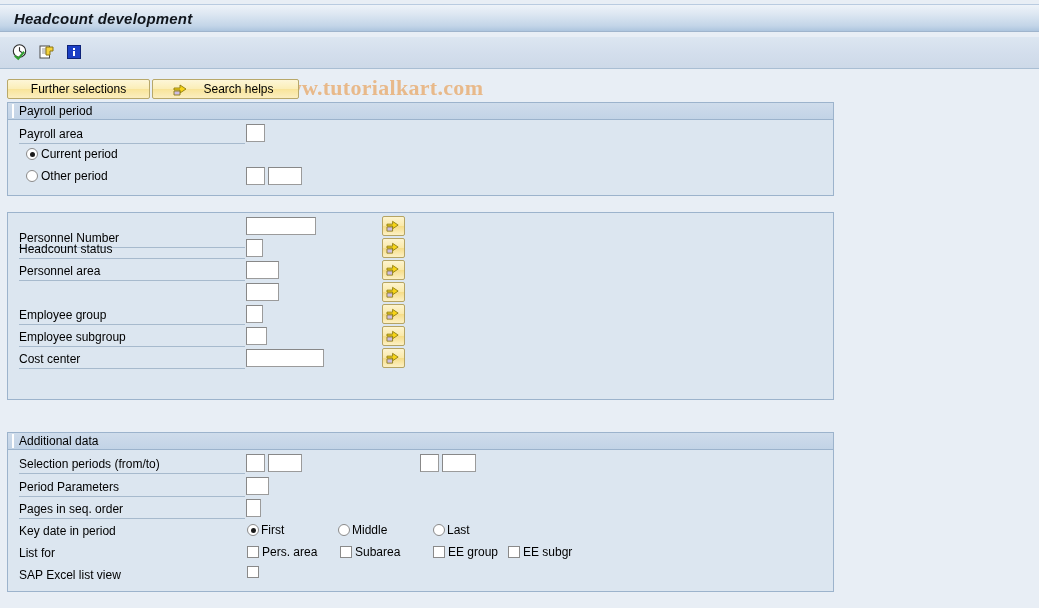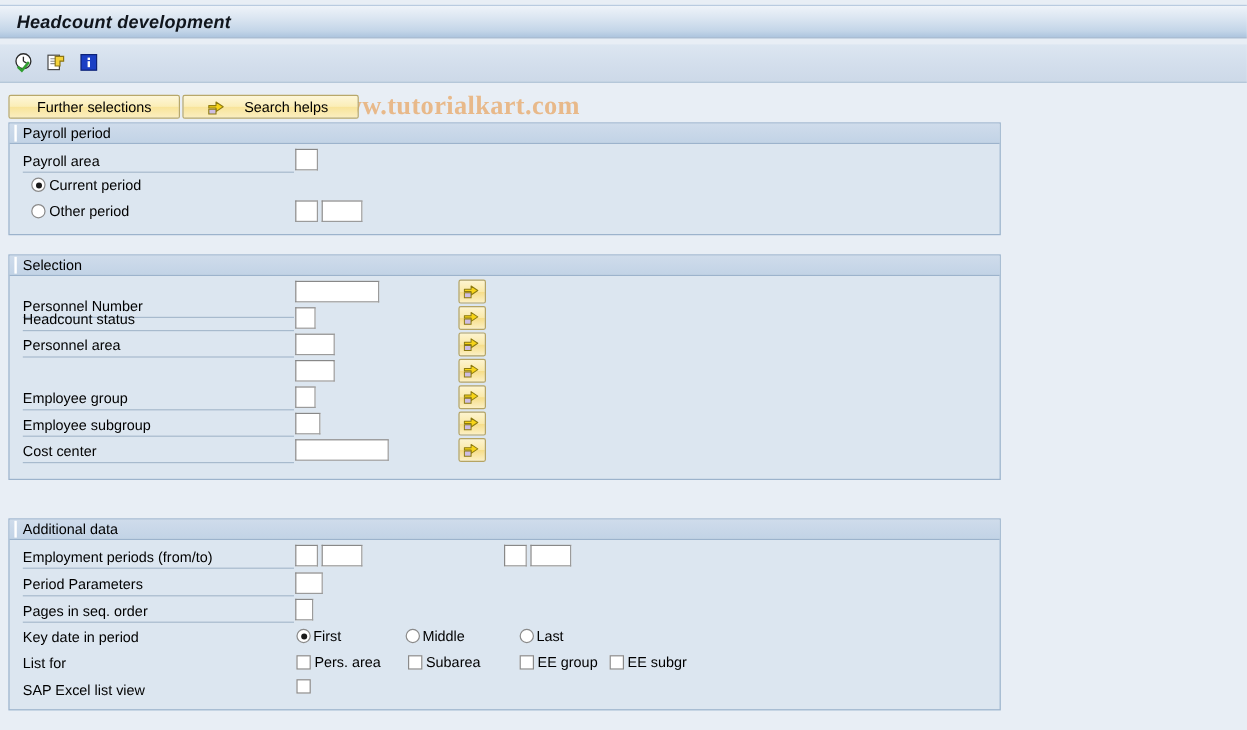--- a/index.html
+++ b/index.html
@@ -274,23 +274,20 @@
 
     <div class="radio" style="left:18px;top:50px;"></div>
     <div class="radio-lbl" style="left:33px;top:50px;">Other period</div>
     <input class="sapinput" style="left: 238px; top: 47px; width: 19px;" value="">
     <input class="sapinput" style="left: 260px; top: 47px; width: 34px;" value="">
 
   </div>
 </div>
 
 <div class="panel" style="top:212px;height:188px;">
-  <div class="panel-head">
-    <span>Selection</span>
-  </div>
   <div class="panel-body" id="selection-rows" style="height:169px;">
       <div class="fld-label underlined" style="left: 11px; top: 18px; width: 226px;">Personnel Number</div>
       <input class="sapinput" style="left: 238px; top: 4px; width: 70px;">
       <div class="msbtn" style="left: 374px; top: 3px;">
         <span style="display:flex;">
           <svg width="15" height="14" viewBox="0 0 16 15">
             <path d="M1 5.5 h6 v-3 l6 4 -6 4 v-3 h-6 z" fill="#f7d417" stroke="#8c7a10" stroke-width="0.9" stroke-linejoin="round"></path>
             <path d="M1 8.5 h6 v4.5 h-6 z" fill="#cdbde3" stroke="#8c7a10" stroke-width="0.9"></path>
           </svg>
         </span>
@@ -356,21 +353,21 @@
       </div>
     </div>
 </div>
 
 <div class="panel" style="top:432px;height:160px;">
   <div class="panel-head">
     <span>Additional data</span>
   </div>
   <div class="panel-body" style="height:141px;">
 
-    <div class="fld-label underlined" style="left:11px;top:7px;width:226px;">Employment periods (from/to)</div>
+    <div class="fld-label underlined" style="left:11px;top:7px;width:226px;">Selection periods (from/to)</div>
     <input class="sapinput" style="left: 238px; top: 4px; width: 19px;" value="">
     <input class="sapinput" style="left: 260px; top: 4px; width: 34px;" value="">
     <input class="sapinput" style="left: 412px; top: 4px; width: 19px;" value="">
     <input class="sapinput" style="left: 434px; top: 4px; width: 34px;" value="">
 
     <div class="fld-label underlined" style="left:11px;top:30px;width:226px;">Period Parameters</div>
     <input class="sapinput" style="left: 238px; top: 27px; width: 23px;" value="">
 
     <div class="fld-label underlined" style="left:11px;top:52px;width:226px;">Pages in seq. order</div>
     <input class="sapinput" style="left: 238px; top: 49px; width: 15px;" value="">

